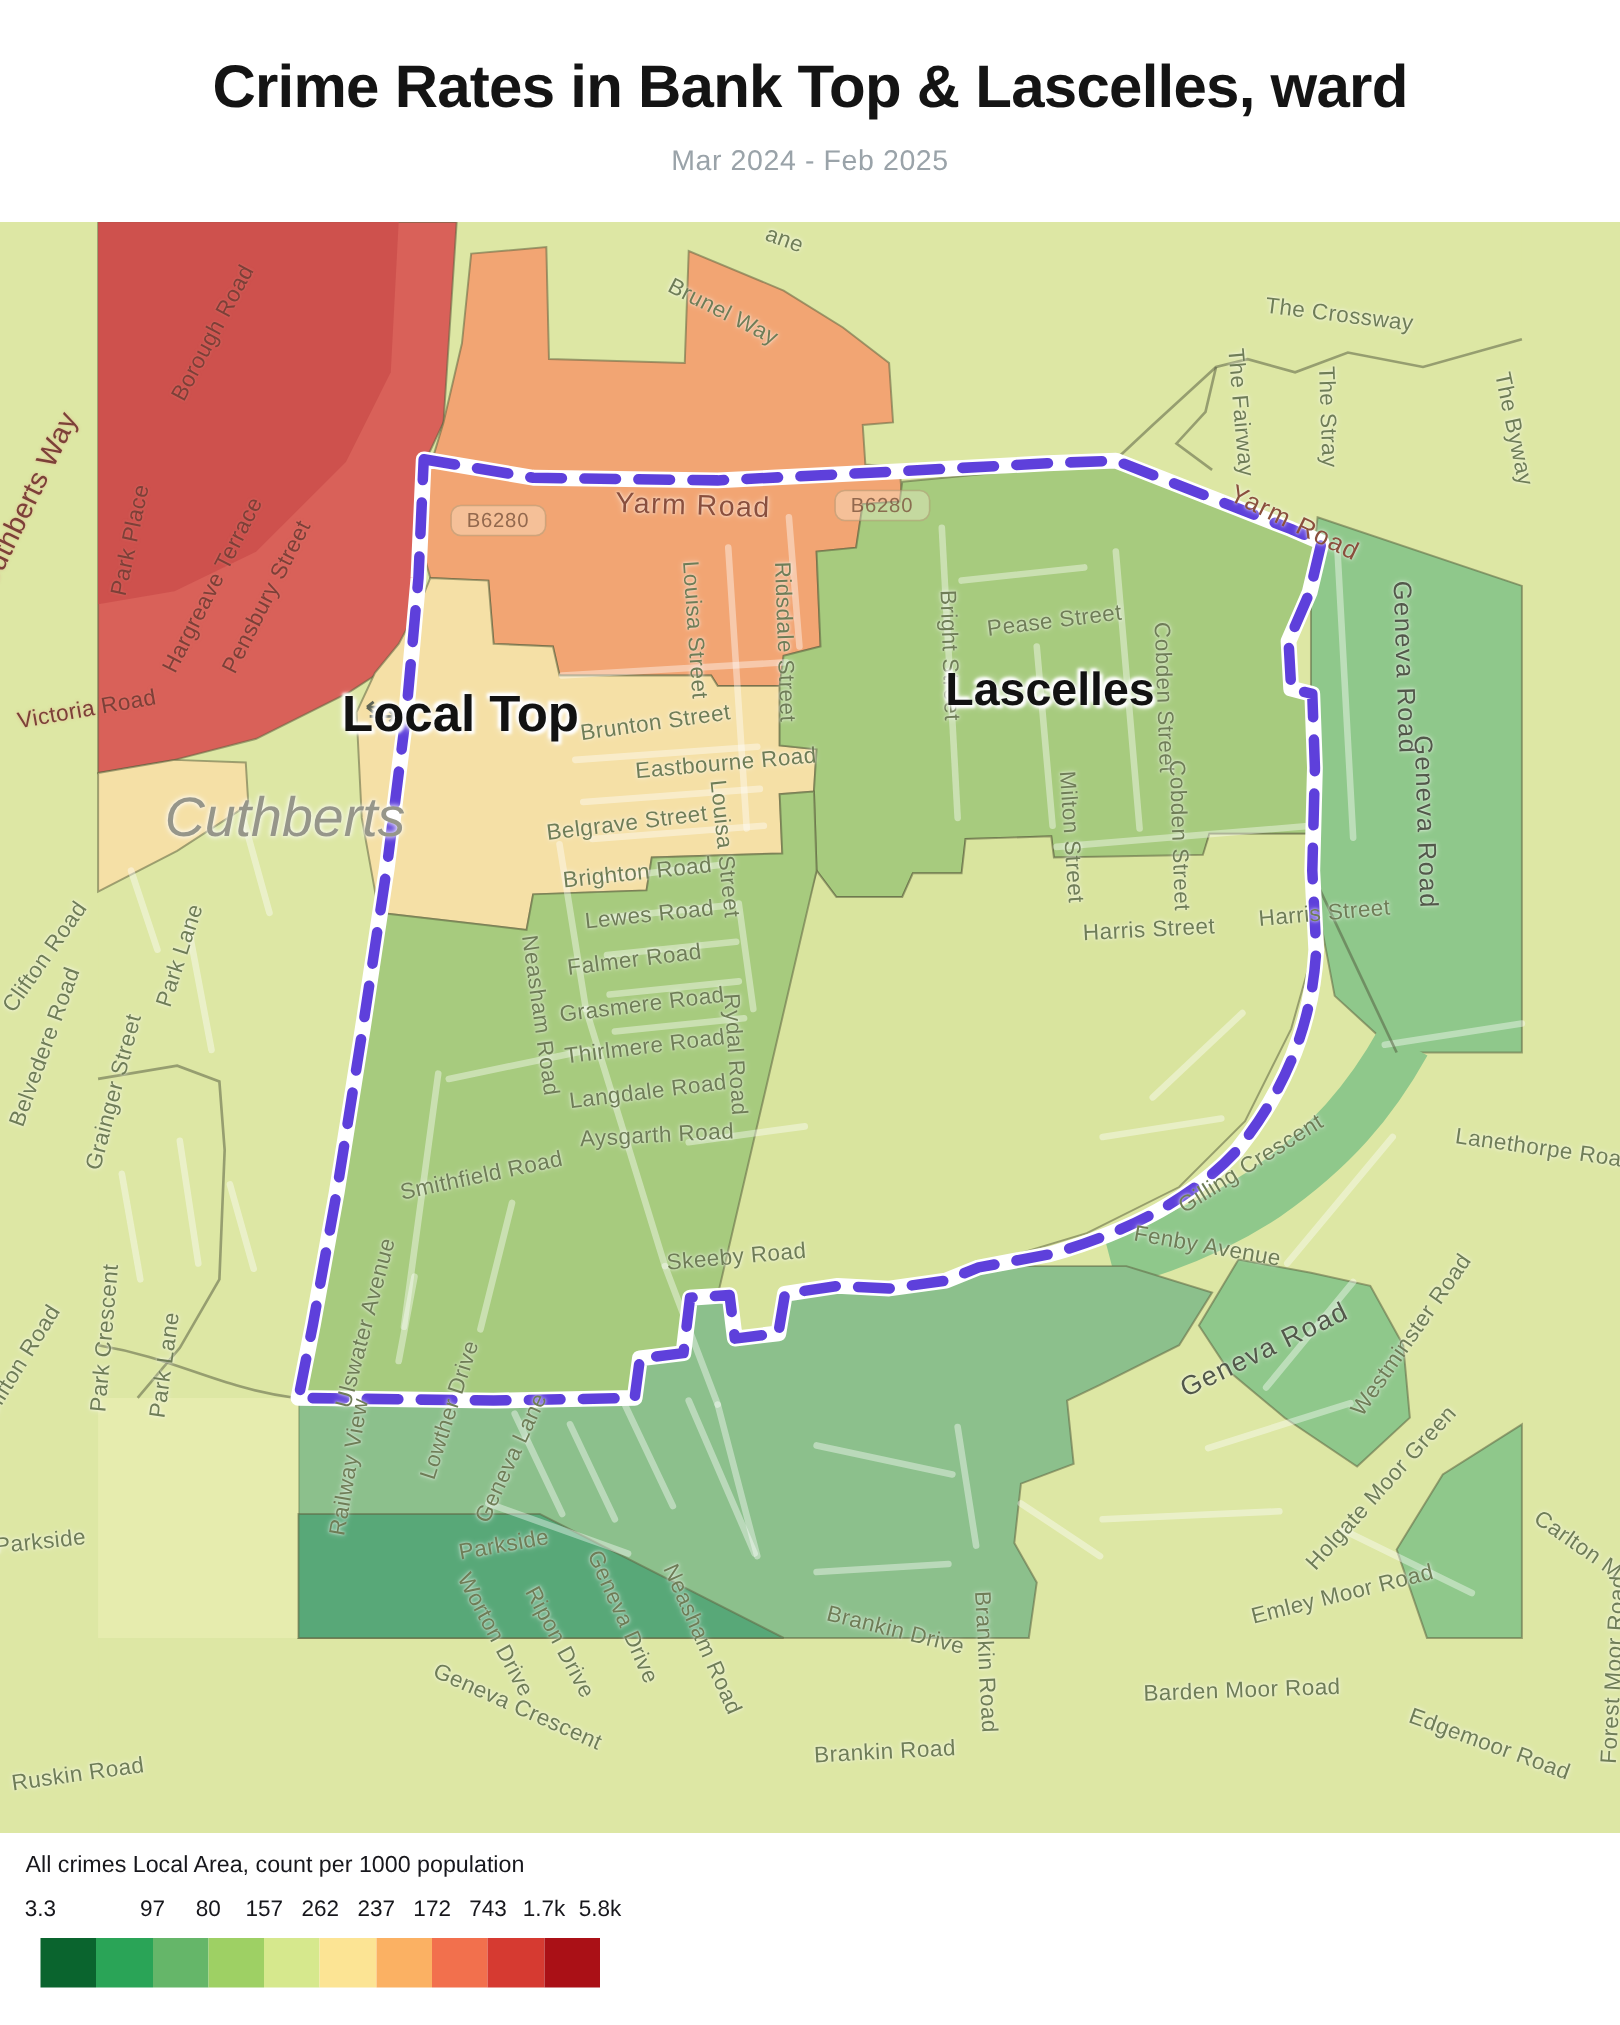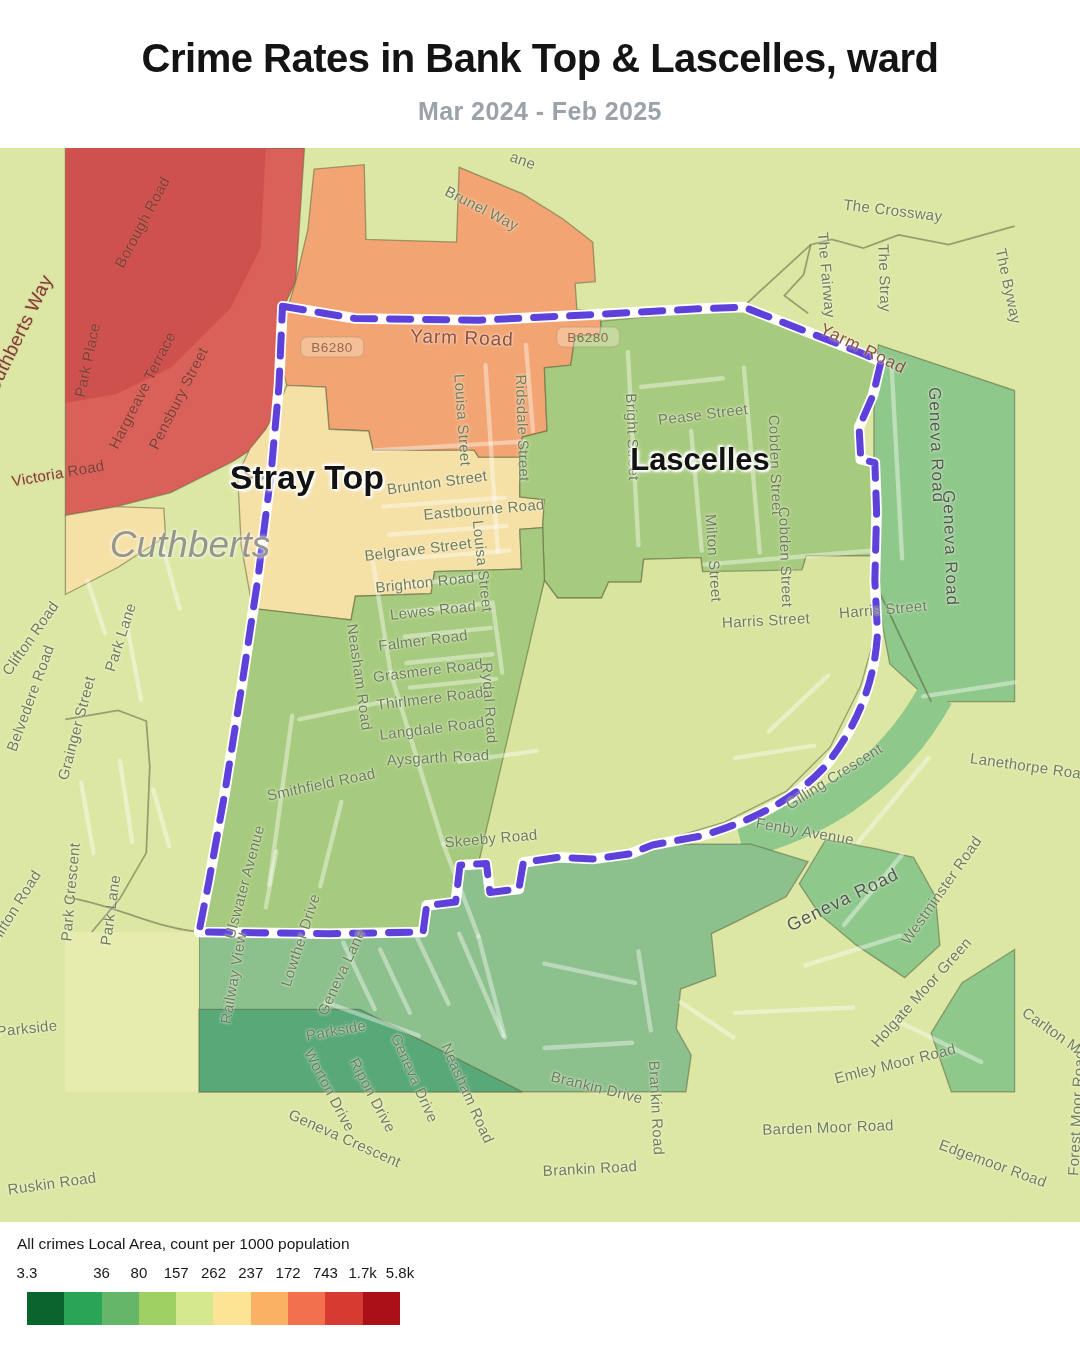--- a/index.html
+++ b/index.html
@@ -1,21 +1,21 @@
 <!DOCTYPE html>
 <html><head>
 <meta charset="utf-8">
 <style>
   html,body{margin:0;padding:0;background:#fff;width:1080px;height:1350px;overflow:hidden;
     font-family:"Liberation Sans",sans-serif;}
   #stage{position:relative;width:1080px;height:1350px;background:#fff;}
   
   #header{position:absolute;left:0;top:0;width:1080px;height:148px;background:#fff;text-align:center;}
   #title{margin:0;padding-top:36px;font-size:40px;font-weight:bold;color:#141414;letter-spacing:-.5px;}
-  #subtitle{margin:0;padding-top:16px;font-size:25px;font-weight:bold;color:#9aa3a9;letter-spacing:.4px;text-align:center;}
+  #subtitle{margin:0;padding-top:16px;font-size:19px;font-weight:normal;color:#9aa3a9;letter-spacing:.4px;text-align:center;}
   
   #map{position:absolute;left:0;top:148px;width:1080px;height:1074px;overflow:hidden;background:#dde7a4;}
   #map svg{position:absolute;left:0;top:0;}
   #labels{position:absolute;left:0;top:0;width:1080px;height:1074px;}
   .slabel{position:absolute;white-space:nowrap;font-size:15px;color:#6f7d57;
     text-shadow:0 0 2px rgba(255,255,255,.85),0 0 4px rgba(255,255,255,.55);
     transform:translate(-50%,-50%);letter-spacing:.3px;}
   .slabel.red{color:#7c4038;text-shadow:0 0 2px rgba(230,140,130,.5);}
   .slabel.majorwarm{color:#8a4f3d;font-size:19px;letter-spacing:1px;}
   .slabel.majordark{color:#52584a;font-size:17px;letter-spacing:1px;}
@@ -220,34 +220,34 @@
         <div class="slabel" style="left: 805px; top: 683px; transform: translate(-50%, -50%) rotate(10deg);">Fenby Avenue</div>
         <div class="slabel majordark" style="left: 843px; top: 752px; font-size: 18px; transform: translate(-50%, -50%) rotate(-26deg);">Geneva Road</div>
         <div class="slabel" style="left: 1030px; top: 618px; transform: translate(-50%, -50%) rotate(8deg);">Lanethorpe Road</div>
         <div class="slabel" style="left: 941px; top: 742px; transform: translate(-50%, -50%) rotate(-55deg);">Westminster Road</div>
         <div class="slabel" style="left: 921px; top: 844px; transform: translate(-50%, -50%) rotate(-48deg);">Holgate Moor Green</div>
         <div class="slabel" style="left: 895px; top: 915px; transform: translate(-50%, -50%) rotate(-14deg);">Emley Moor Road</div>
         <div class="slabel" style="left: 1052px; top: 882px; transform: translate(-50%, -50%) rotate(35deg);">Carlton M</div>
         <div class="slabel" style="left: 1076px; top: 965px; transform: translate(-50%, -50%) rotate(-87deg);">Forest Moor Road</div>
         <div class="slabel" style="left: 993px; top: 1015px; transform: translate(-50%, -50%) rotate(20deg);">Edgemoor Road</div>
         <div class="slabel" style="left: 828px; top: 979px; transform: translate(-50%, -50%) rotate(-2deg);">Barden Moor Road</div>
-        <div class="place" style="left: 307px; top: 329px; font-size: 34px;">Stray Top</div>
+        <div class="place" style="left: 307px; top: 329px; font-size: 34px;">Local Top</div>
         <div class="place" style="left: 700px; top: 312px; font-size: 31px;">Lascelles</div>
         <div class="place city" style="left: 190px; top: 397px; font-size: 37px;">Cuthberts</div>
         <div class="chip" style="left: 332px; top: 199px;">B6280</div>
         <div class="chip" style="left: 588px; top: 189px;">B6280</div>
       </div>
   </div>
 
   <div id="footer">
     <div id="legend-caption">All crimes Local Area, count per 1000 population</div>
     <div id="legend-ticks">
         <span class="ltick" style="left: 27px; text-align: center;">3.3</span>
         <span class="ltick" style="left: 64.3px; margin-top: 31px;">32</span>
-        <span class="ltick" style="left: 101.6px;">36</span>
+        <span class="ltick" style="left: 101.6px;">97</span>
         <span class="ltick" style="left: 138.9px;">80</span>
         <span class="ltick" style="left: 176.2px;">157</span>
         <span class="ltick" style="left: 213.5px;">262</span>
         <span class="ltick" style="left: 250.8px;">237</span>
         <span class="ltick" style="left: 288.1px;">172</span>
         <span class="ltick" style="left: 325.4px;">743</span>
         <span class="ltick" style="left: 362.7px;">1.7k</span>
         <span class="ltick" style="left: 400px;">5.8k</span>
       </div>
     <div id="legend-swatches">

